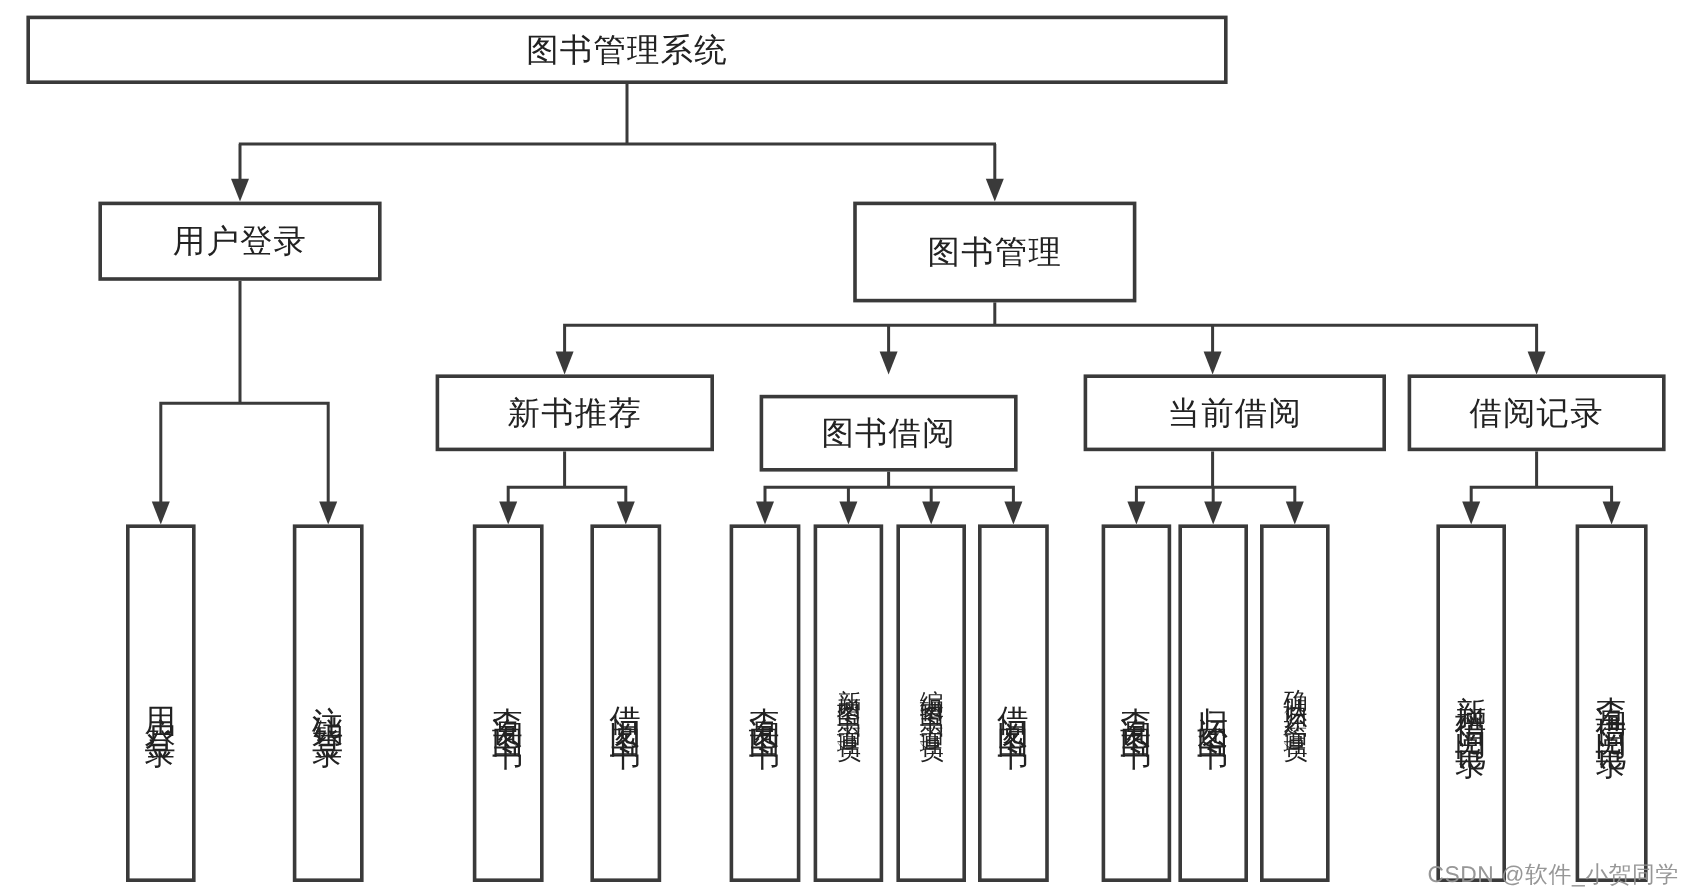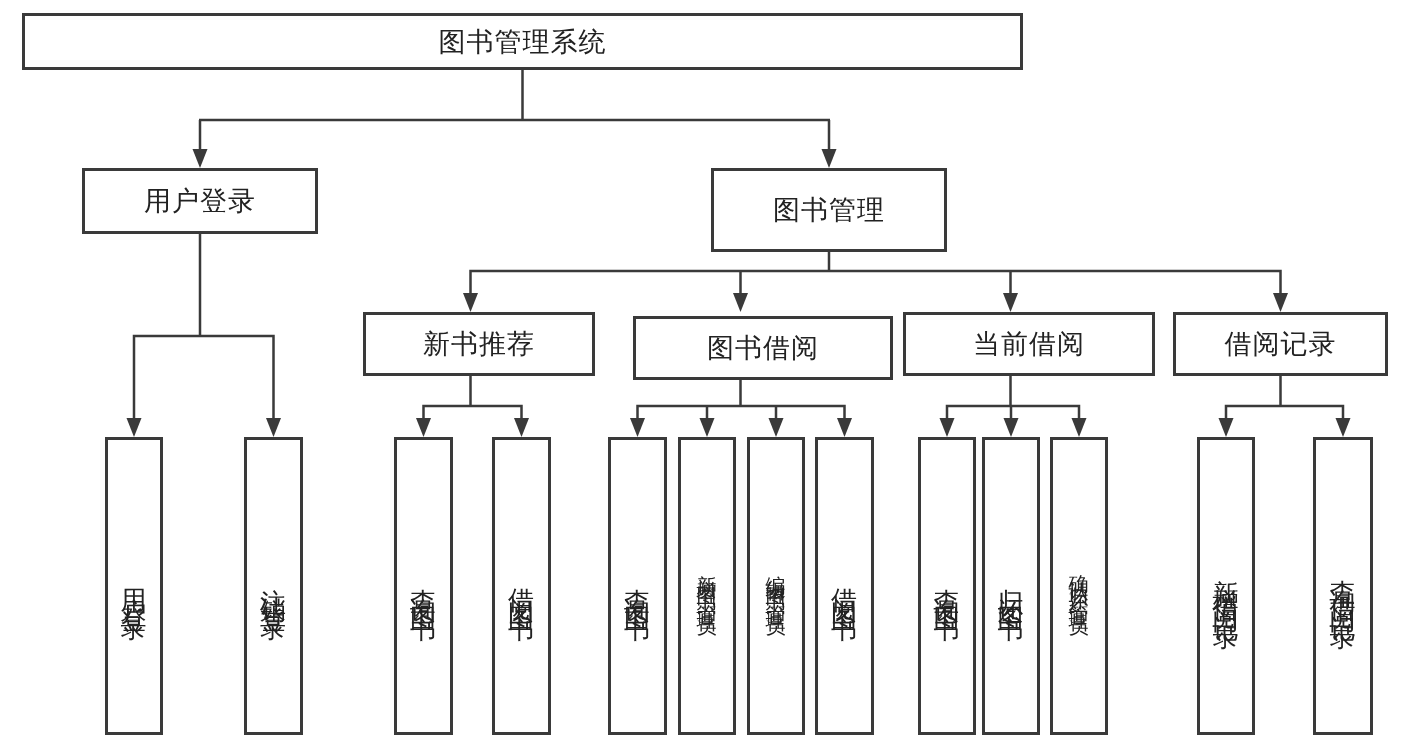--- a/index.html
+++ b/index.html
@@ -124,21 +124,21 @@
   <div class="box hbox" style="left:82px;top:168px;width:236px;height:66px">
     <span>用户登录</span>
   </div>
   <div class="box hbox" style="left:711px;top:168px;width:236px;height:84px">
     <span>图书管理</span>
   </div>
 
   <div class="box hbox" style="left:363px;top:312px;width:232px;height:64px">
     <span>新书推荐</span>
   </div>
-  <div class="box hbox" style="left:633px;top:316px;width:260px;height:64px">
+  <div class="box hbox" style="left:633px;top:329px;width:215px;height:64px">
     <span>图书借阅</span>
   </div>
   <div class="box hbox" style="left:903px;top:312px;width:252px;height:64px">
     <span>当前借阅</span>
   </div>
   <div class="box hbox" style="left:1173px;top:312px;width:215px;height:64px">
     <span>借阅记录</span>
   </div>
 
   <div class="box tall" style="left:105px;top:437px;width:58px;height:298px">
@@ -178,14 +178,15 @@
     <span>确认归还（管理员）</span>
   </div>
 
   <div class="box tall" style="left:1197px;top:437px;width:58px;height:298px">
     <span>新增借阅记录</span>
   </div>
   <div class="box tall" style="left:1313px;top:437px;width:60px;height:298px">
     <span>查询借阅记录</span>
   </div>
 
+  <div class="watermark">CSDN @软件_小贺同学</div>
 
 </div>
 
 </body></html>

